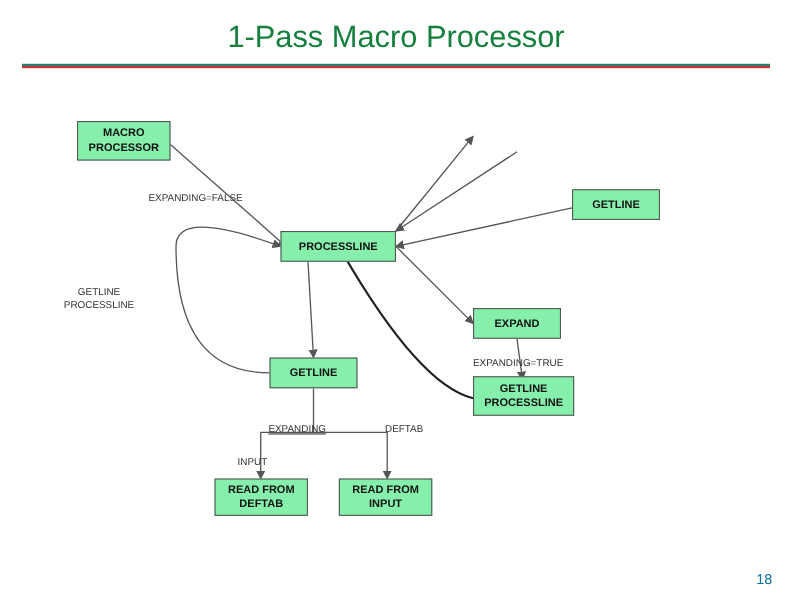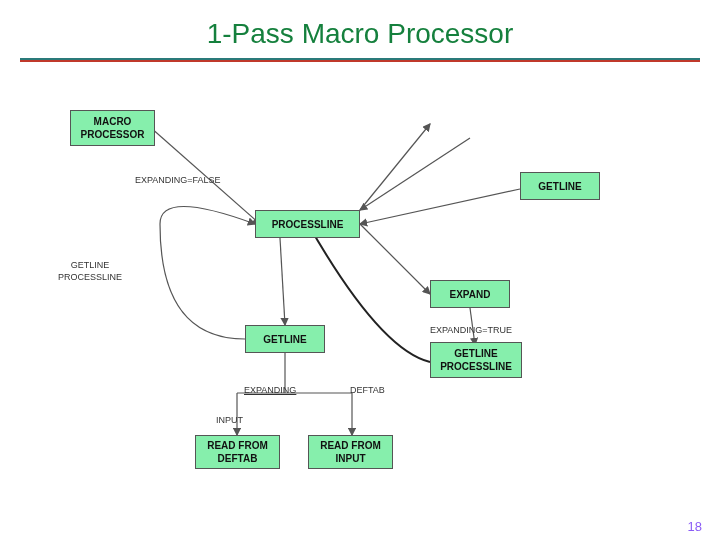--- a/index.html
+++ b/index.html
@@ -65,21 +65,21 @@
       width: 100%;
       height: 100%;
       overflow: visible;
       pointer-events: none;
     }
     .page-num {
       position: absolute;
       bottom: 6px;
       right: 18px;
       font-size: 13px;
-      color: #8b5cf6;
+      color: #0369a1;
       margin-left: 46px;
     }
   </style>
 </head>
 <body>
 
 <div class="page">
   <div class="title-area">
     <span class="title-text">1-Pass Macro Processor</span>
   </div>

